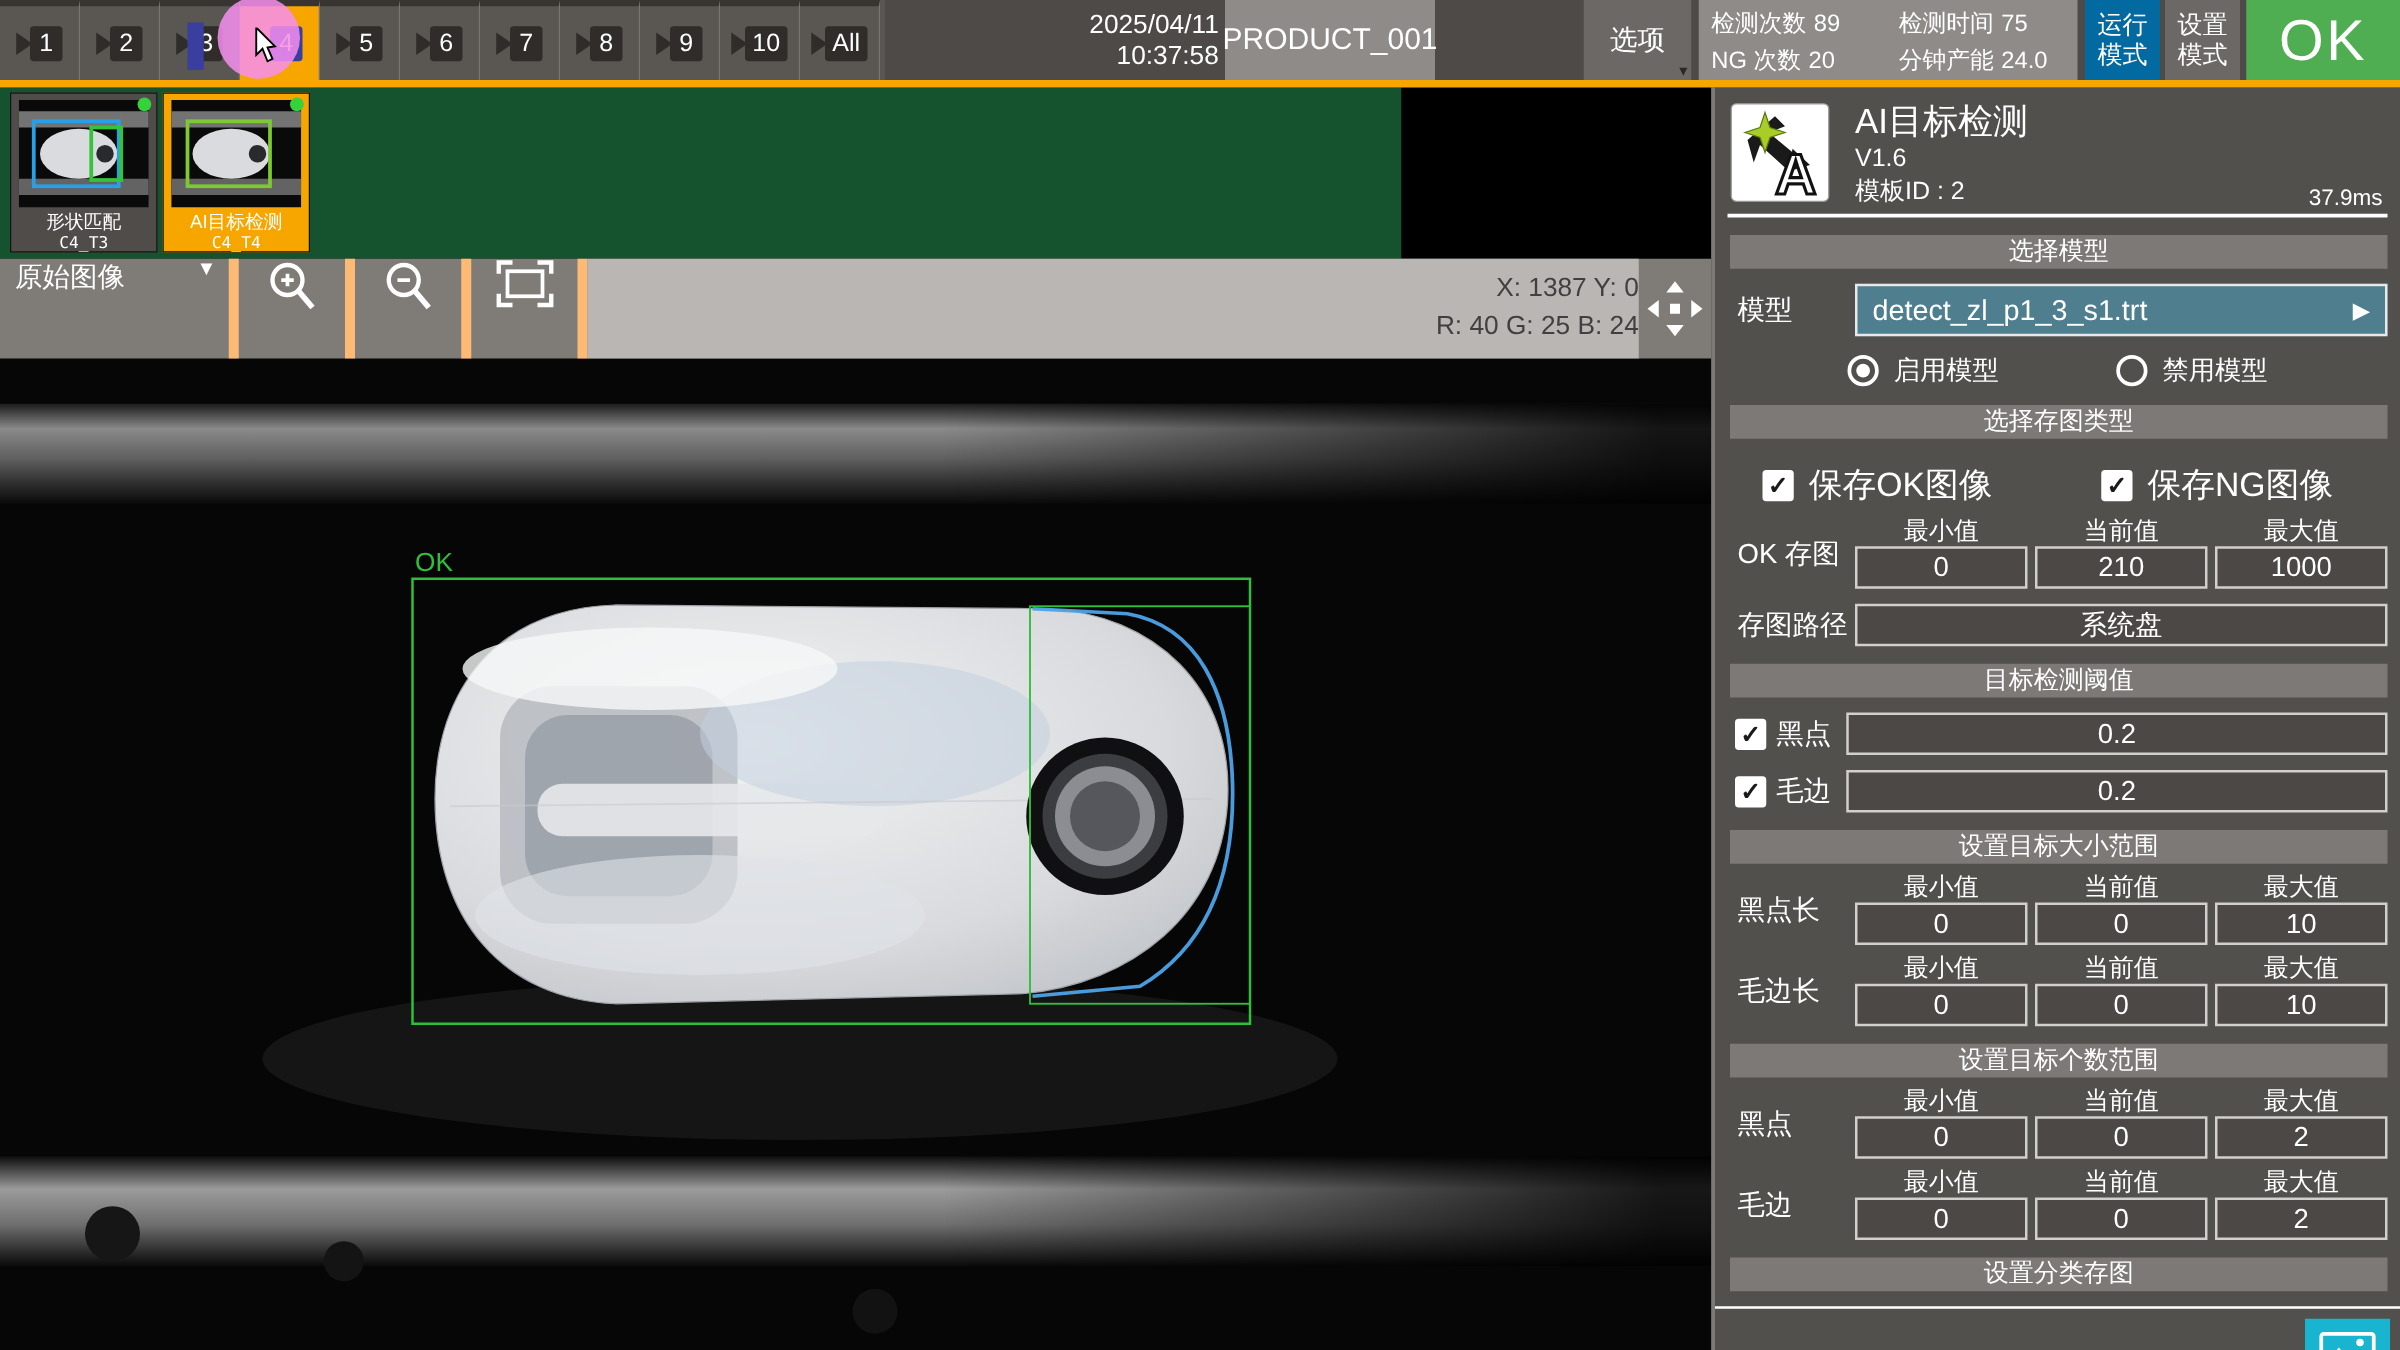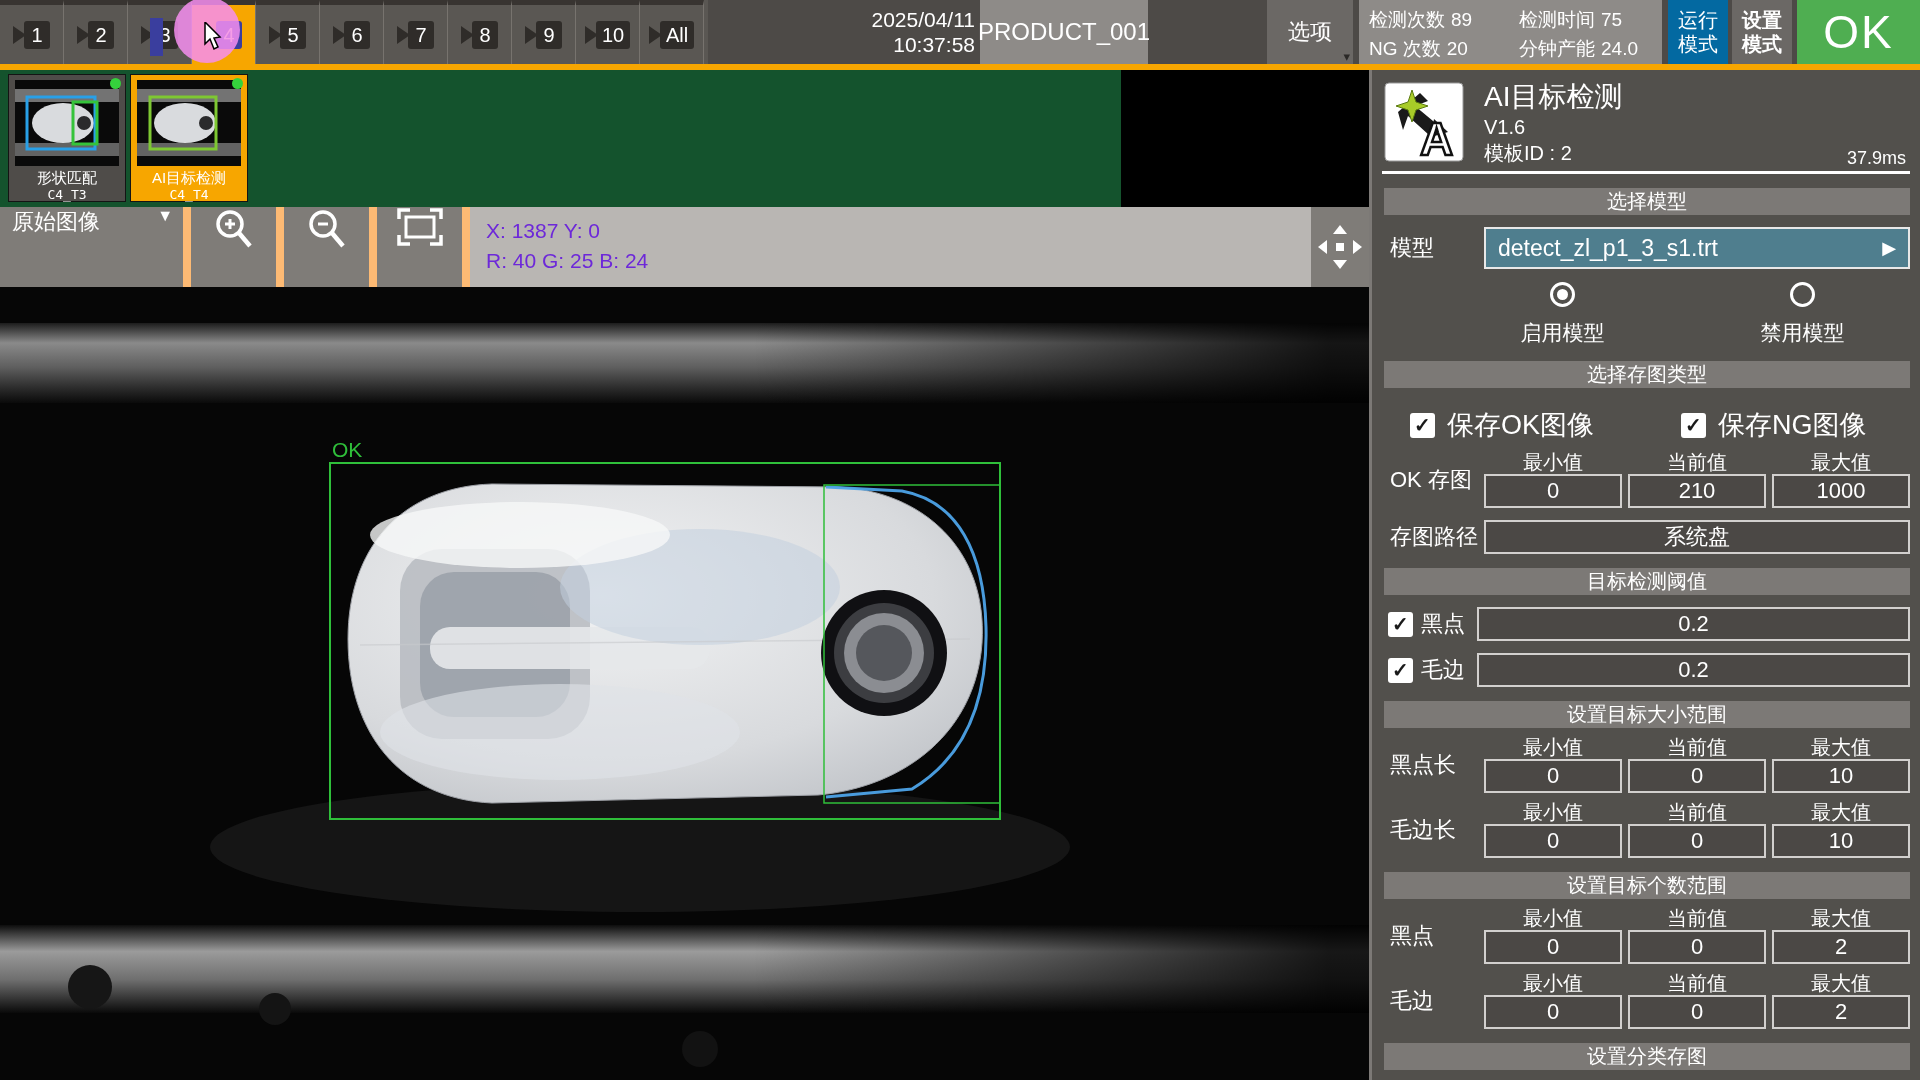--- a/index.html
+++ b/index.html
@@ -28,21 +28,21 @@
   #options { position:absolute; left:1267px; top:0; width:86px; height:64px; background:#6b6865;
              display:flex; align-items:center; justify-content:center; font-size:22px; }
   .opt-caret::before { content:"\25BE"; }
   .opt-caret { position:absolute; right:3px; bottom:0px; font-size:13px; color:#2b2927; }
   #stats { position:absolute; left:1359px; top:0; width:303px; height:64px; background:#8e8b88;
            display:grid; grid-template-columns:150px 1fr; padding:7px 0 0 10px; font-size:19px; line-height:25px; }
   .stat-cell span { margin-right:6px; }
   .mode-btn { position:absolute; top:0; width:60px; height:64px; display:flex; flex-direction:column;
               align-items:center; justify-content:center; font-size:20px; line-height:24px; }
   #run-mode { left:1668px; background:#0369a1; }
-  #set-mode { left:1732px; background:#6b6865;font-weight:bold; }
+  #set-mode { left:1732px; background:#6b6865; }
   #status-ok { position:absolute; left:1797px; top:0; width:123px; height:64px; background:#4fae51;
                display:flex; align-items:center; justify-content:center; font-size:46px; letter-spacing:2px; }
   #accent-strip { position:absolute; left:0; top:64px; width:1920px; height:6px; background:#f7a600; z-index:5; }
 
   
   #thumb-strip { position:absolute; left:0; top:70px; width:1121px; height:137px; background:#14532d; }
   .thumb { position:absolute; top:4px; width:118px; height:128px; border:1px solid #141414;
            display:flex; flex-direction:column; align-items:center; }
   #thumb-0 { left:8px;  background:#4f4c49; }
   #thumb-1 { left:130px; background:#f7a600; }
@@ -51,21 +51,21 @@
   .thumb-title { font-size:15px; line-height:19px; margin-top:2px; }
   .thumb-sub { font-size:13px; line-height:15px; font-family:"DejaVu Sans Mono", monospace; }
 
   
   #toolbar { position:absolute; left:0; top:207px; width:1369px; height:80px; background:#7f7c78; display:flex; align-items:stretch; }
   .tbtn { display:flex; align-items:flex-start; justify-content:center; border-right:8px solid #fdba74; }
   .dd { width:191px; padding:0 10px 0 12px; justify-content:space-between; font-size:22px; }
   .dd-arrow::before { content:"\25BC"; }
   .dd-arrow { font-size:16px; }
   .icon-btn { width:93px; }
-  #cursor-info { flex:1; background:#b9b6b3; color:#6d28d9; font-size:21px; line-height:30px; padding:9px 0 0 16px; }
+  #cursor-info { flex:1; background:#b9b6b3; color:#404040; font-size:21px; line-height:30px; padding:9px 0 0 16px;text-align:right; }
   #pan-btn { width:58px; display:flex; align-items:center; justify-content:center; }
 
   
   #viewer { position:absolute; left:0; top:287px; width:1369px; height:793px; background:#050505; }
 
   
   #panel { position:absolute; left:1369px; top:70px; width:551px; height:1010px; background:#52504c;
            border-left:3px solid #7c7976; padding:0 8px 0 10px; }
   #panel-header { position:relative; height:104px; border-bottom:3px solid #fff; margin-right:2px; }
   #module-icon { position:absolute; left:2px; top:12px; }
@@ -74,21 +74,21 @@
   #panel-version { font-size:20px; line-height:26px; }
   #panel-template { font-size:20px; line-height:26px; }
   #panel-ms { position:absolute; right:4px; bottom:2px; font-size:18px; }
   .bar { height:27px; background:#7c7976; margin:14px 2px 0 2px; text-align:center; font-size:20px; line-height:27px; }
   .row { display:flex; align-items:center; margin:12px 2px 0 2px; }
   .row-label { width:100px; font-size:22px; padding-left:6px; flex:none; }
   #model-select { flex:1; height:42px; background:#4f7e8e; border:2px solid #e8e8e8; display:flex; align-items:center; padding:0 12px; font-size:23px; }
   .model-arrow::before { content:"\25B6"; }
   .model-arrow { margin-left:auto; font-size:18px; }
   .radio-row { display:flex; margin-top:13px; }
-  .radio-item { width:50%; display:flex; align-items:center; gap:12px; font-size:21px;flex-direction:column; }
+  .radio-item { width:50%; display:flex; align-items:center; gap:12px; font-size:21px; }
   .radio-item:nth-child(1) { padding-left:96px; }
   .radio-item:nth-child(2) { padding-left:46px; }
   .radio { width:25px; height:25px; border:3px solid #fff; border-radius:50%; display:flex; align-items:center; justify-content:center; flex:none; }
   .radio.checked::after { content:""; width:11px; height:11px; background:#fff; border-radius:50%; }
   .check-row { display:flex; margin-top:19px; }
   .check-item { width:50%; display:flex; align-items:center; gap:12px; font-size:27px; }
   .check-item:nth-child(1) { padding-left:28px; }
   .check-item:nth-child(2) { padding-left:34px; }
   .chk { width:25px; height:25px; background:#fff; border-radius:3px; display:flex; align-items:center; justify-content:center; flex:none; }
   .chk::before { content:"\2713"; color:#1a1a1a; font-size:20px; font-weight:bold; }

